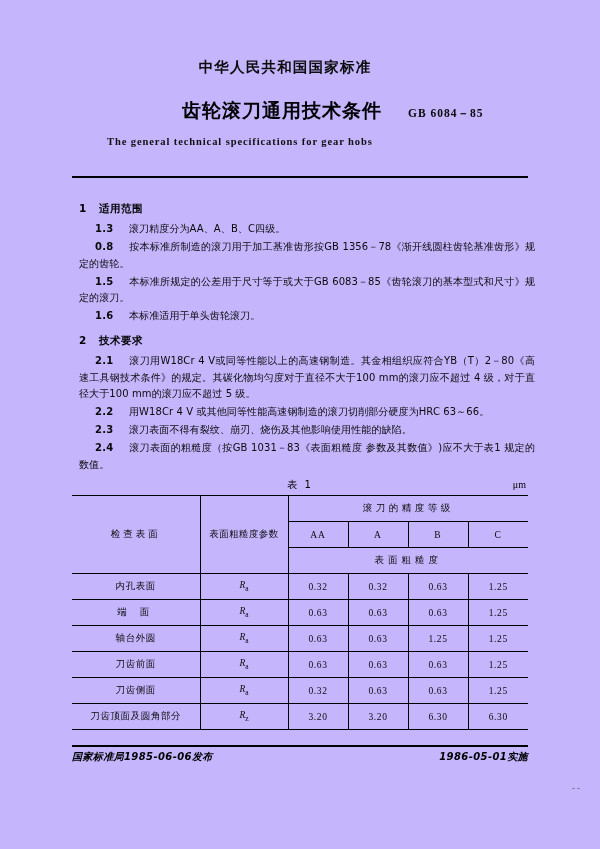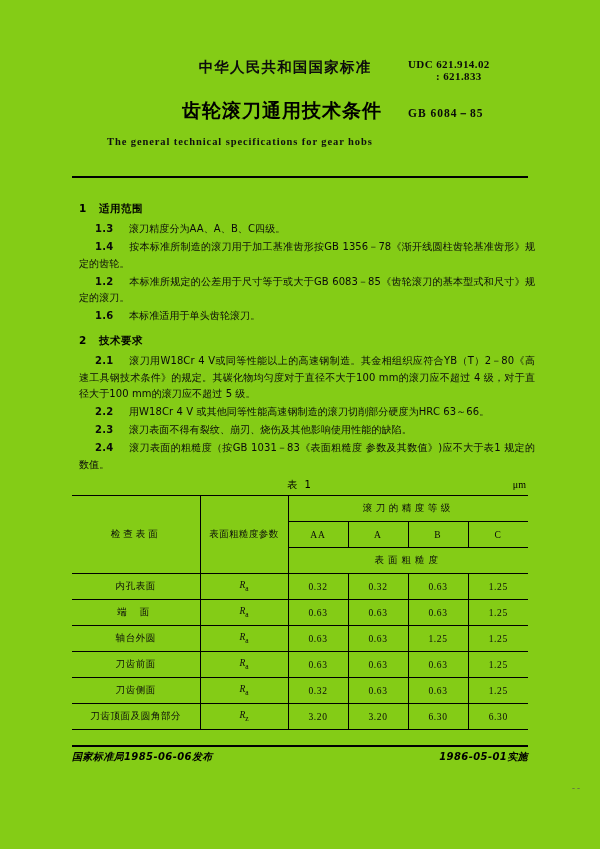--- a/index.html
+++ b/index.html
@@ -14,21 +14,21 @@
     font-family: "Liberation Serif", "DejaVu Serif", serif;
     color: #000000;
     overflow: hidden;
   }
 
   .page {
     position: absolute;
     left: 0; top: 0;
     width: 600px;
     height: 849px;
-    background: #84cc16;
+    background: #c4b5fd;
   }
 
   
   .header {
     position: absolute;
     left: 72px;
     top: 48px;
     width: 456px;
     height: 125px;
   }
@@ -270,37 +270,33 @@
 </style>
 </head>
 <body>
 
 <div class="page">
 
   <div class="header">
     <div class="nat-std">中华人民共和国国家标准</div>
     <div class="doc-title">齿轮滚刀通用技术条件</div>
     <div class="doc-subtitle">The general technical specifications for gear hobs</div>
-    <div class="udc-block">
-      <span class="udc-line1">UDC 621.914.02</span>
-      <span class="udc-line2">: 621.833</span>
-    </div>
     <div class="gb-no">GB 6084－85</div>
   </div>
 
   <div class="header-rule"></div>
 
   <div class="body-area">
 
     <div class="sec-head">
       <span class="num">1</span><span>适用范围</span>
     </div>
     <p class="para"><span class="idx">1.3</span><span>滚刀精度分为AA、A、B、C四级。</span></p>
-    <p class="para"><span class="idx">1.4</span><span>按本标准所制造的滚刀用于加工基准齿形按GB 1356－78《渐开线圆柱齿轮基准齿形》规定的齿轮。</span></p>
-    <p class="para"><span class="idx">1.2</span><span>本标准所规定的公差用于尺寸等于或大于GB 6083－85《齿轮滚刀的基本型式和尺寸》规定的滚刀。</span></p>
+    <p class="para"><span class="idx">0.8</span><span>按本标准所制造的滚刀用于加工基准齿形按GB 1356－78《渐开线圆柱齿轮基准齿形》规定的齿轮。</span></p>
+    <p class="para"><span class="idx">1.5</span><span>本标准所规定的公差用于尺寸等于或大于GB 6083－85《齿轮滚刀的基本型式和尺寸》规定的滚刀。</span></p>
     <p class="para"><span class="idx">1.6</span><span>本标准适用于单头齿轮滚刀。</span></p>
 
     <div class="sec-head">
       <span class="num">2</span><span>技术要求</span>
     </div>
     <p class="para"><span class="idx">2.1</span><span>滚刀用W18Cr 4 V或同等性能以上的高速钢制造。其金相组织应符合YB（T）2－80《高速工具钢技术条件》的规定。其碳化物均匀度对于直径不大于100 mm的滚刀应不超过 4 级，对于直径大于100 mm的滚刀应不超过 5 级。</span></p>
     <p class="para"><span class="idx">2.2</span><span>用W18Cr 4 V 或其他同等性能高速钢制造的滚刀切削部分硬度为HRC 63～66。</span></p>
     <p class="para"><span class="idx">2.3</span><span>滚刀表面不得有裂纹、崩刃、烧伤及其他影响使用性能的缺陷。</span></p>
     <p class="para"><span class="idx">2.4</span><span>滚刀表面的粗糙度（按GB 1031－83《表面粗糙度 参数及其数值》)应不大于表1 规定的数值。</span></p>
   </div>

